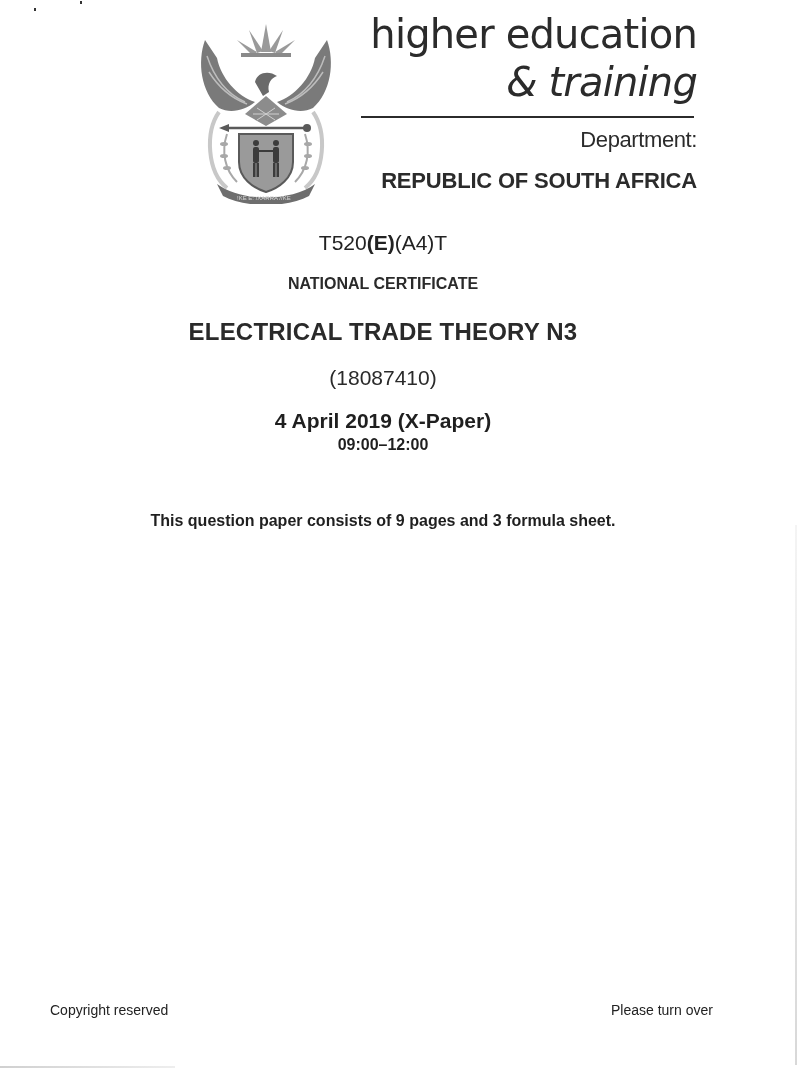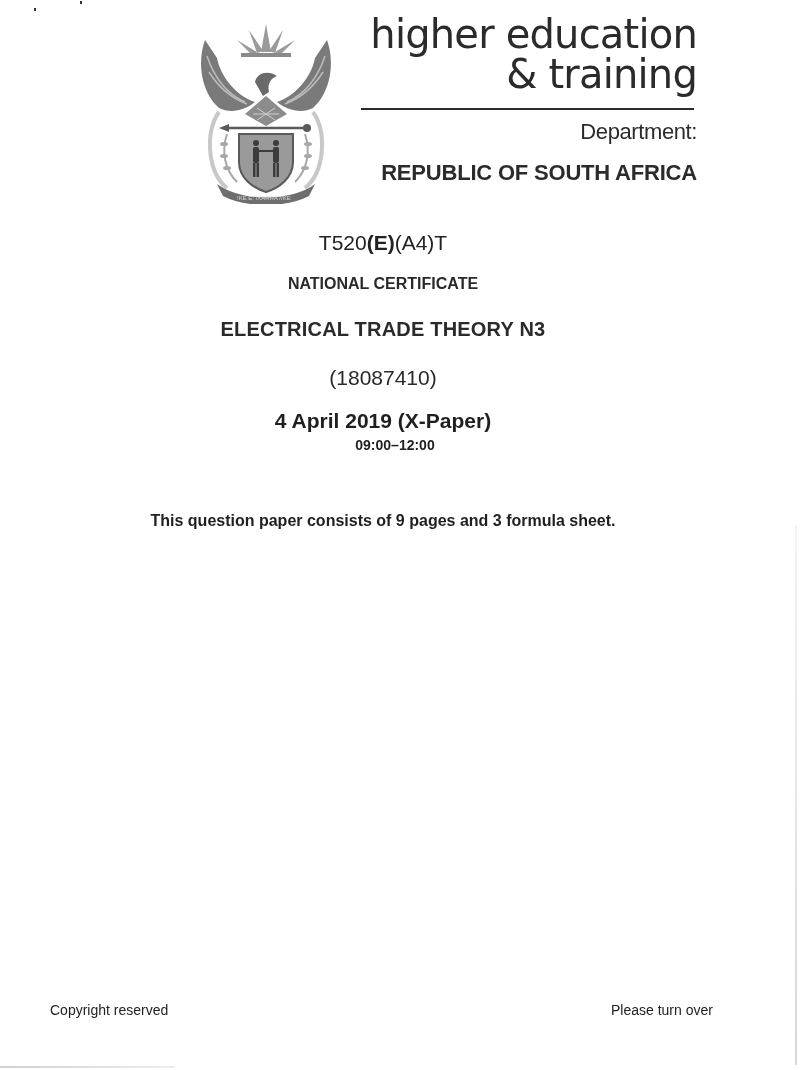--- a/index.html
+++ b/index.html
@@ -17,37 +17,37 @@
       background: linear-gradient(90deg, #d0d0d0, #eeeeee);
     }
 
     
     .crest { position: absolute; left: 197px; top: 22px; width: 138px; height: 182px; }
     .brand { position: absolute; left: 361px; top: 14px; width: 336px; text-align: right; }
     .brand-line1, .brand-line2 {
       font-family: "DejaVu Sans", sans-serif; font-size: 40px; line-height: 40px;
       color: #2b2b2b; letter-spacing: -0.8px; white-space: nowrap;
     }
-    .brand-line2 { margin-top: 0; }
+    .brand-line2 { margin-top: 8px; font-style: italic; }
     .brand-rule { margin-top: 14px; height: 2px; background: #2b2b2b; width: 333px; }
     .dept {
       margin-top: 9px; font-size: 22px; line-height: 25px; color: #2b2b2b;
       letter-spacing: -0.4px; white-space: nowrap;
     }
     .dept-country { font-weight: bold; font-size: 22px; letter-spacing: -0.2px; }
 
     
     .center { position: absolute; left: 0; width: 766px; text-align: center; white-space: nowrap; }
     .code { top: 231px; font-size: 21px; color: #222; }
     .code b { font-weight: bold; }
     .cert { top: 275px; font-size: 16px; font-weight: bold; color: #2a2a2a; }
-    .subject { top: 318px; font-size: 20px; font-weight: bold; color: #2a2a2a; letter-spacing: 0.2px; }
+    .subject { top: 318px; font-size: 24px; font-weight: bold; color: #2a2a2a; letter-spacing: 0.2px; }
     .subject-code { top: 366px; font-size: 21px; color: #2a2a2a; }
     .date { top: 409px; font-size: 21px; font-weight: bold; color: #1f1f1f; line-height: 24px; }
-    .time { top: 433px; font-size: 14px; font-weight: bold; color: #1f1f1f; line-height: 24px; padding-left: 12px; }
+    .time { top: 433px; font-size: 16px; font-weight: bold; color: #1f1f1f; line-height: 24px; }
     .pages { top: 512px; font-size: 16px; font-weight: bold; color: #1f1f1f; }
 
     
     .footer-left { position: absolute; left: 50px; top: 1002px; font-size: 14px; color: #222; }
     .footer-right { position: absolute; left: 611px; top: 1002px; font-size: 14px; color: #222; }
   </style>
 </head>
 <body>
 
 <div class="scan-mark" style="left:34px;top:8px;"></div>

